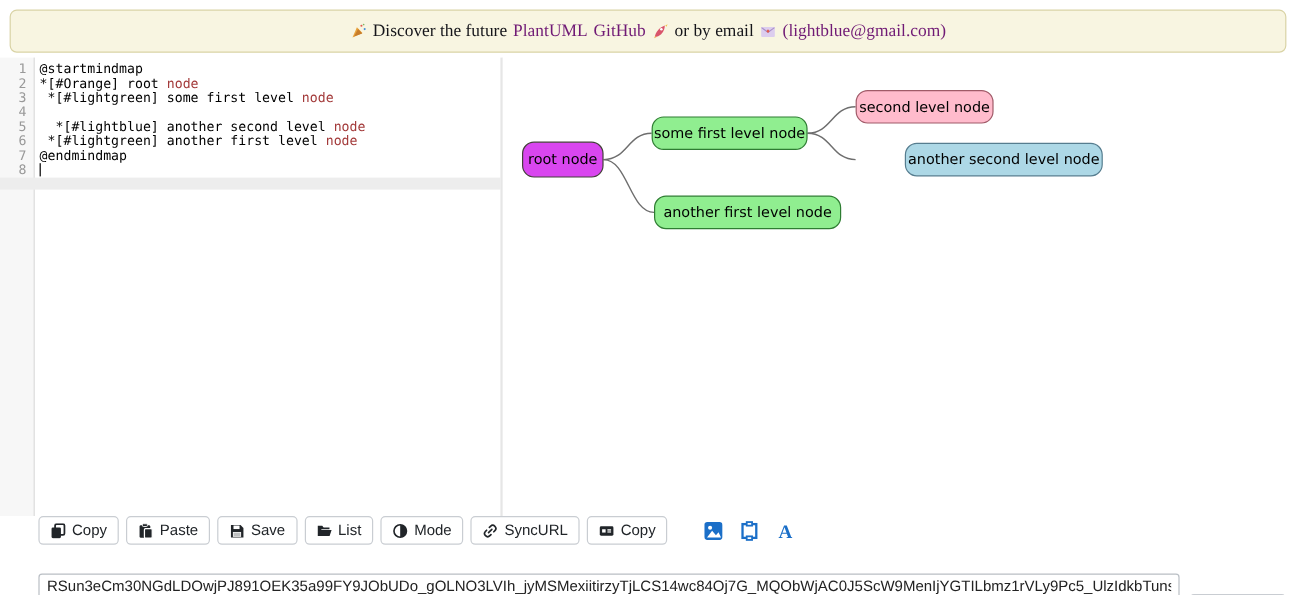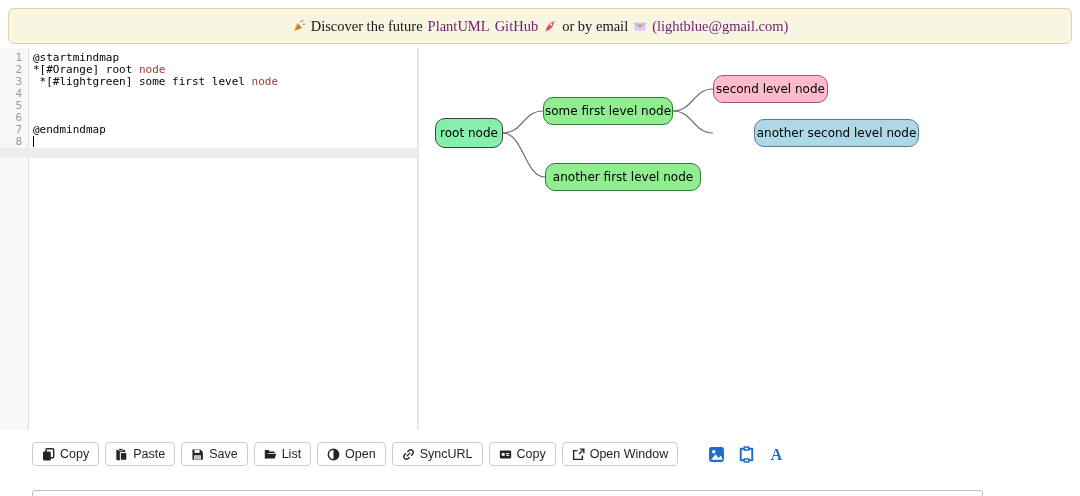--- a/index.html
+++ b/index.html
@@ -27,21 +27,21 @@
   .divider{position:absolute;left:417px;top:0;width:2px;height:382px;background:#e6e6e6;}
 
   
   .preview{position:absolute;left:419px;top:0;right:0;height:382px;background:#fff;}
   .edges{position:absolute;left:0;top:0;width:661px;height:382px;}
   .mm-node{position:absolute;box-sizing:border-box;border-radius:10px;border:1.5px solid;
            display:flex;align-items:center;justify-content:center;
            font-family:"DejaVu Sans","Liberation Sans",sans-serif;font-size:12px;color:#000;white-space:nowrap;}
 
   
-  .toolbar{display:flex;align-items:center;gap:6px;padding-left:32px;margin-top:12px;height:24px;}
+  .toolbar{display:flex;align-items:center;gap:6px;padding-left:32px;margin-top:0;height:24px;}
   .btn{display:inline-flex;align-items:center;gap:5px;height:24px;padding:0 9px;background:#fff;
        border:1px solid #c9cdd2;border-radius:4px;font-family:"Liberation Sans",sans-serif;
        font-size:12.5px;color:#212529;cursor:pointer;box-sizing:border-box;}
   .btn .ticon{display:inline-flex;font-size:13px;color:#212529;}
   .btn .ticon svg{width:1em;height:1em;}
   .view-icons{display:flex;align-items:center;gap:13px;margin-left:24px;}
   .vbtn{display:inline-flex;align-items:center;background:none;border:none;padding:0;cursor:pointer;font-size:17px;}
   .vbtn svg{width:1em;height:1em;}
 
   
@@ -100,23 +100,25 @@
         </div>
         <div class="code-line">
           <span class="line-num">3</span>
           <span class="line-text"><span> *[#lightgreen] some first level </span><span style="color: rgb(163, 58, 58);">node</span></span>
         </div>
         <div class="code-line">
           <span class="line-num">4</span>
         </div>
         <div class="code-line">
           <span class="line-num">5</span>
+          <span class="line-text"><span>  *[#lightblue] another second level </span><span style="color: rgb(163, 58, 58);">node</span></span>
         </div>
         <div class="code-line">
           <span class="line-num">6</span>
+          <span class="line-text"><span> *[#lightgreen] another first level </span><span style="color: rgb(163, 58, 58);">node</span></span>
         </div>
         <div class="code-line">
           <span class="line-num">7</span>
           <span class="line-text"><span>@endmindmap</span></span>
         </div>
         <div class="code-line">
           <span class="line-num">8</span>
           <span class="line-text"><span class="cursor"></span></span>
         </div>
       </div>
@@ -124,21 +126,21 @@
   </div>
   <div class="divider"></div>
   <div class="preview">
     <svg class="edges" width="661" height="382">
         <path d="M 84 85 C 104 85, 104 63, 124 63" fill="none" stroke="#6e6e6e" stroke-width="1.2"></path>
         <path d="M 84 85 C 104 85, 106 129, 126 129" fill="none" stroke="#6e6e6e" stroke-width="1.2"></path>
         <path d="M 254 63 C 274 63, 274 41, 294 41" fill="none" stroke="#6e6e6e" stroke-width="1.2"></path>
         <path d="M 254 63 C 274 63, 274 85, 294 85" fill="none" stroke="#6e6e6e" stroke-width="1.2"></path>
       </svg>
     <div id="mm-nodes">
-        <div class="mm-node" style="left: 16px; top: 70px; width: 68px; height: 30px; background: #86efac; border-color: rgb(68, 64, 58);">root node</div>
+        <div class="mm-node" style="left: 16px; top: 70px; width: 68px; height: 30px; background: #d946ef; border-color: rgb(68, 64, 58);">root node</div>
         <div class="mm-node" style="left: 124px; top: 49px; width: 130px; height: 28px; background: rgb(144, 238, 144); border-color: rgb(46, 125, 50);">some first level node</div>
         <div class="mm-node" style="left: 294px; top: 27px; width: 115px; height: 28px; background: rgb(255, 187, 204); border-color: rgb(160, 90, 104); border-radius: 10px;">second level node</div>
         <div class="mm-node" style="left: 294px; top: 71px; width: 165px; height: 28px; background: rgb(173, 216, 230); border-color: rgb(86, 125, 143); margin-left: 41px;">another second level node</div>
         <div class="mm-node" style="left: 126px; top: 115px; width: 156px; height: 28px; background: rgb(144, 238, 144); border-color: rgb(46, 125, 50);">another first level node</div>
       </div>
   </div>
 </div>
 
 <div class="toolbar">
   <span id="toolbar-buttons" style="display:inline-flex;gap:6px;">
@@ -181,21 +183,21 @@
         </span>
         <span>List</span>
       </button>
       <button class="btn">
         <span class="ticon">
           <svg viewBox="0 0 16 16" xmlns="http://www.w3.org/2000/svg">
             <circle cx="8" cy="8" r="6.4" fill="none" stroke="currentColor" stroke-width="1.7"></circle>
             <path d="M8 1.6a6.4 6.4 0 0 1 0 12.8z" fill="currentColor"></path>
           </svg>
         </span>
-        <span>Open</span>
+        <span>Mode</span>
       </button>
       <button class="btn">
         <span class="ticon">
           <svg viewBox="0 0 16 16" xmlns="http://www.w3.org/2000/svg">
             <path d="M6.3 9.7l3.4-3.4" stroke="currentColor" stroke-width="1.7" fill="none" stroke-linecap="round"></path>
             <path d="M7.2 4.3l1.1-1.1a3.1 3.1 0 0 1 4.5 4.5l-1.1 1.1" stroke="currentColor" stroke-width="1.7" fill="none" stroke-linecap="round"></path>
             <path d="M8.8 11.7l-1.1 1.1a3.1 3.1 0 0 1-4.5-4.5l1.1-1.1" stroke="currentColor" stroke-width="1.7" fill="none" stroke-linecap="round"></path>
           </svg>
         </span>
         <span>SyncURL</span>
@@ -203,30 +205,20 @@
       <button class="btn">
         <span class="ticon">
           <svg viewBox="0 0 16 16" xmlns="http://www.w3.org/2000/svg">
             <rect x="1" y="3.2" width="14" height="9.6" rx="1.4" fill="currentColor"></rect>
             <rect x="3.4" y="6.2" width="3.6" height="3.4" fill="#fff"></rect>
             <rect x="8.8" y="6.2" width="3.8" height="1.4" fill="#fff"></rect>
             <rect x="8.8" y="8.4" width="3.8" height="1.2" fill="#fff"></rect>
           </svg>
         </span>
         <span>Copy</span>
-      </button>
-      <button class="btn">
-        <span class="ticon">
-          <svg viewBox="0 0 16 16" xmlns="http://www.w3.org/2000/svg">
-            <path d="M12.8 9.2V14H2V3.2h4.8" fill="none" stroke="currentColor" stroke-width="1.7"></path>
-            <path d="M8.6 7.4L14 2" stroke="currentColor" stroke-width="1.7"></path>
-            <path d="M9.6 1.4h5v5" fill="none" stroke="currentColor" stroke-width="1.7"></path>
-          </svg>
-        </span>
-        <span>Open Window</span>
       </button>
     </span>
   <span class="view-icons" id="view-icons">
       <button class="vbtn" style="color: rgb(27, 111, 200);">
         <span style="display: inline-flex;">
           <svg viewBox="0 0 16 16" xmlns="http://www.w3.org/2000/svg">
             <rect x="1" y="1" width="14" height="14" rx="2.2" fill="currentColor"></rect>
             <circle cx="5.4" cy="5.4" r="1.6" fill="#fff"></circle>
             <path d="M3 13l4-5.2 3 3.6 2-2.4 2 4z" fill="#fff"></path>
           </svg>

